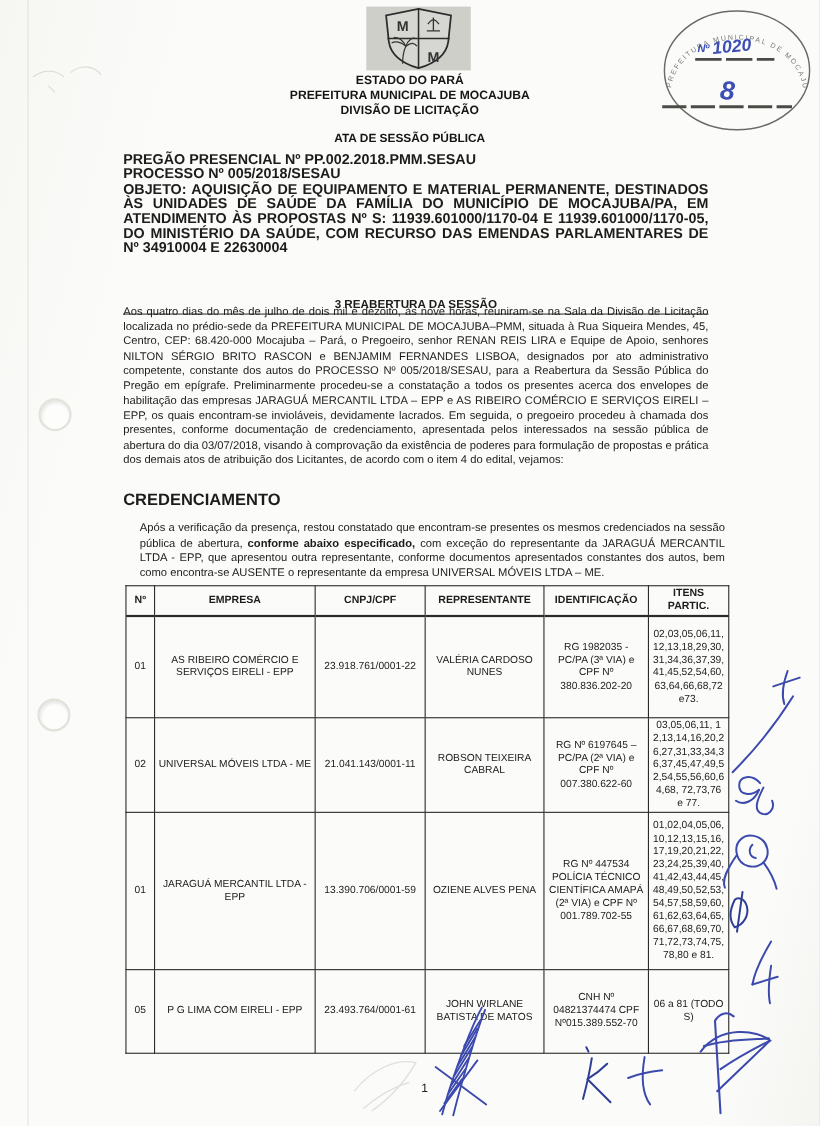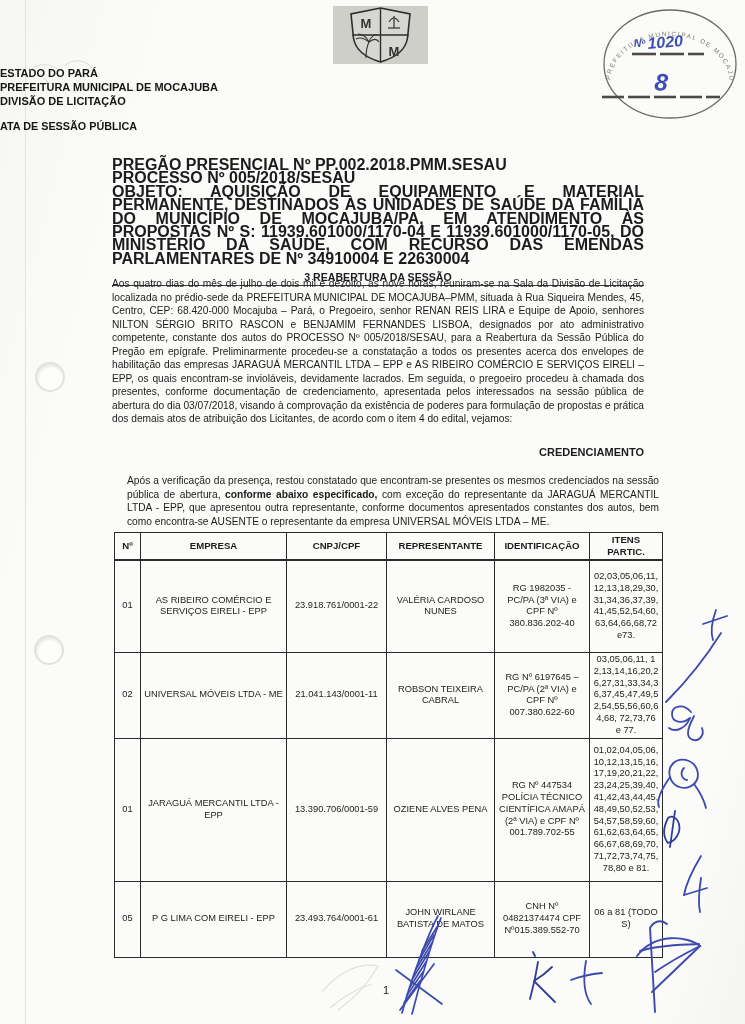--- a/index.html
+++ b/index.html
@@ -18,34 +18,34 @@
   .crest svg{display:block;width:95px;height:58px;}
 
   .stamp{position:absolute;left:598px;top:4px;width:146px;height:122px;}
   .stamp svg{display:block;width:146px;height:122px;}
   .stamp .ring{fill:none;stroke:#6b6b66;stroke-width:1.3;}
   .stamp .ringtext{font-size:6.4px;fill:#7a7a74;letter-spacing:1.6px;font-family:"Liberation Sans",sans-serif;}
   .stamp .no-label{font-size:10px;fill:#3d4fb4;font-style:italic;font-weight:bold;}
   .stamp .hand{fill:#3d4fb4;font-style:italic;font-weight:bold;}
   .stamp .dash{stroke:#4a4a46;stroke-width:2.6;}
 
-  .header-block{position:absolute;left:0;top:66px;width:745px;}
+  .header-block{position:absolute;left:0;top:66px;width:745px;text-align:center;}
   .header-line{font-weight:bold;font-size:11px;line-height:14px;color:#161616;}
   .doc-title{font-weight:bold;font-size:10.8px;margin-top:12px;color:#161616;}
 
-  .meta-block{position:absolute;left:112px;top:158px;width:532px;
-    font-weight:bold;font-size:16px;line-height:13.4px;text-align:justify;}
+  .meta-block{position:absolute;left:112px;top:138px;width:532px;
+    font-weight:bold;font-size:13px;line-height:13.4px;text-align:justify;}
   .meta-block div{margin:0;}
 
   .sec1-heading{position:absolute;left:112px;top:271px;width:532px;text-align:center;
     font-weight:bold;font-size:10.6px;border-bottom:1.2px solid #3a3a3a;padding-bottom:2px;}
   .body1{position:absolute;left:112px;top:277px;width:532px;
     font-size:10.2px;line-height:13.55px;text-align:justify;margin:0;}
-  .sec2-heading{position:absolute;left:112px;top:446px;width:532px;text-align:right;
-    font-weight:bold;font-size:11px;}
+  .sec2-heading{position:absolute;left:112px;top:446px;width:532px;text-align:left;
+    font-weight:bold;font-size:15px;}
   .body2{position:absolute;left:112px;top:459px;width:532px;
     font-size:10.2px;line-height:13.55px;text-align:justify;margin:15px;}
 
   table.cred-table{position:absolute;left:114px;top:532px;width:548px;
     border-collapse:collapse;table-layout:fixed;font-size:9.3px;line-height:11.8px;}
   .cred-table th,.cred-table td{border:1.4px solid #2b2b2b;text-align:center;
     vertical-align:middle;padding:1px 3px;word-wrap:break-word;}
   .cred-table th{font-size:9.6px;font-weight:bold;height:16px;border-bottom-width:2px;}
   .cred-table td.c-itens{word-break:break-all;}
   .r1{height:93px;}.r2{height:81px;}.r3{height:143px;}.r4{height:76px;}
@@ -143,21 +143,21 @@
         <th>IDENTIFICAÇÃO</th>
         <th>ITENS PARTIC.</th>
       </tr>
     </thead>
     <tbody>
       <tr class="r1">
         <td>01</td>
         <td>AS RIBEIRO COMÉRCIO E SERVIÇOS EIRELI - EPP</td>
         <td>23.918.761/0001-22</td>
         <td>VALÉRIA CARDOSO NUNES</td>
-        <td>RG 1982035 - PC/PA (3ª VIA) e CPF Nº 380.836.202-40</td>
+        <td>RG 1982035 - PC/PA (3ª VIA) e CPF Nº 380.836.202-20</td>
         <td class="c-itens">02,03,05,06,11,12,13,18,29,30,31,34,36,37,39,41,45,52,54,60,63,64,66,68,72 e73.</td>
       </tr>
       <tr class="r2">
         <td>02</td>
         <td>UNIVERSAL MÓVEIS LTDA - ME</td>
         <td>21.041.143/0001-11</td>
         <td>ROBSON TEIXEIRA CABRAL</td>
         <td>RG Nº 6197645 – PC/PA (2ª VIA) e CPF Nº 007.380.622-60</td>
         <td class="c-itens">03,05,06,11, 12,13,14,16,20,26,27,31,33,34,36,37,45,47,49,52,54,55,56,60,64,68, 72,73,76 e 77.</td>
       </tr>

